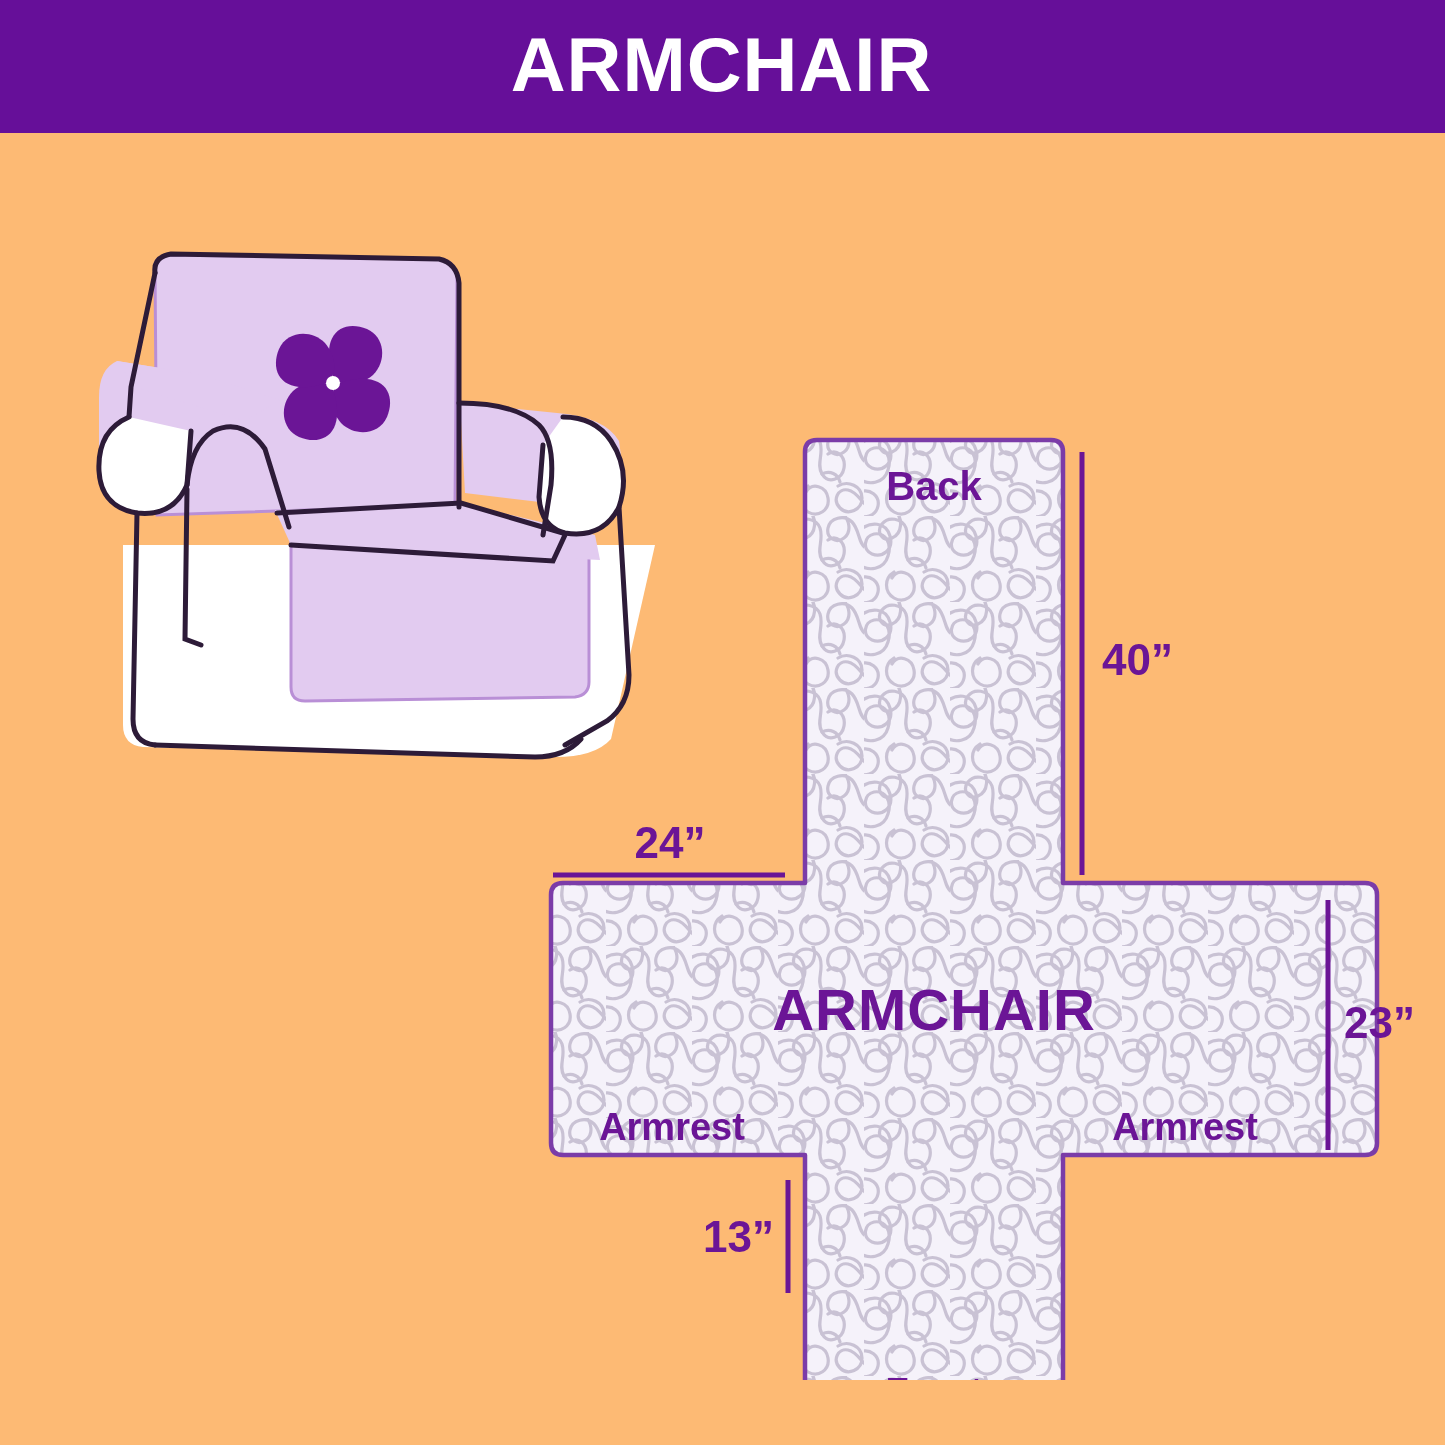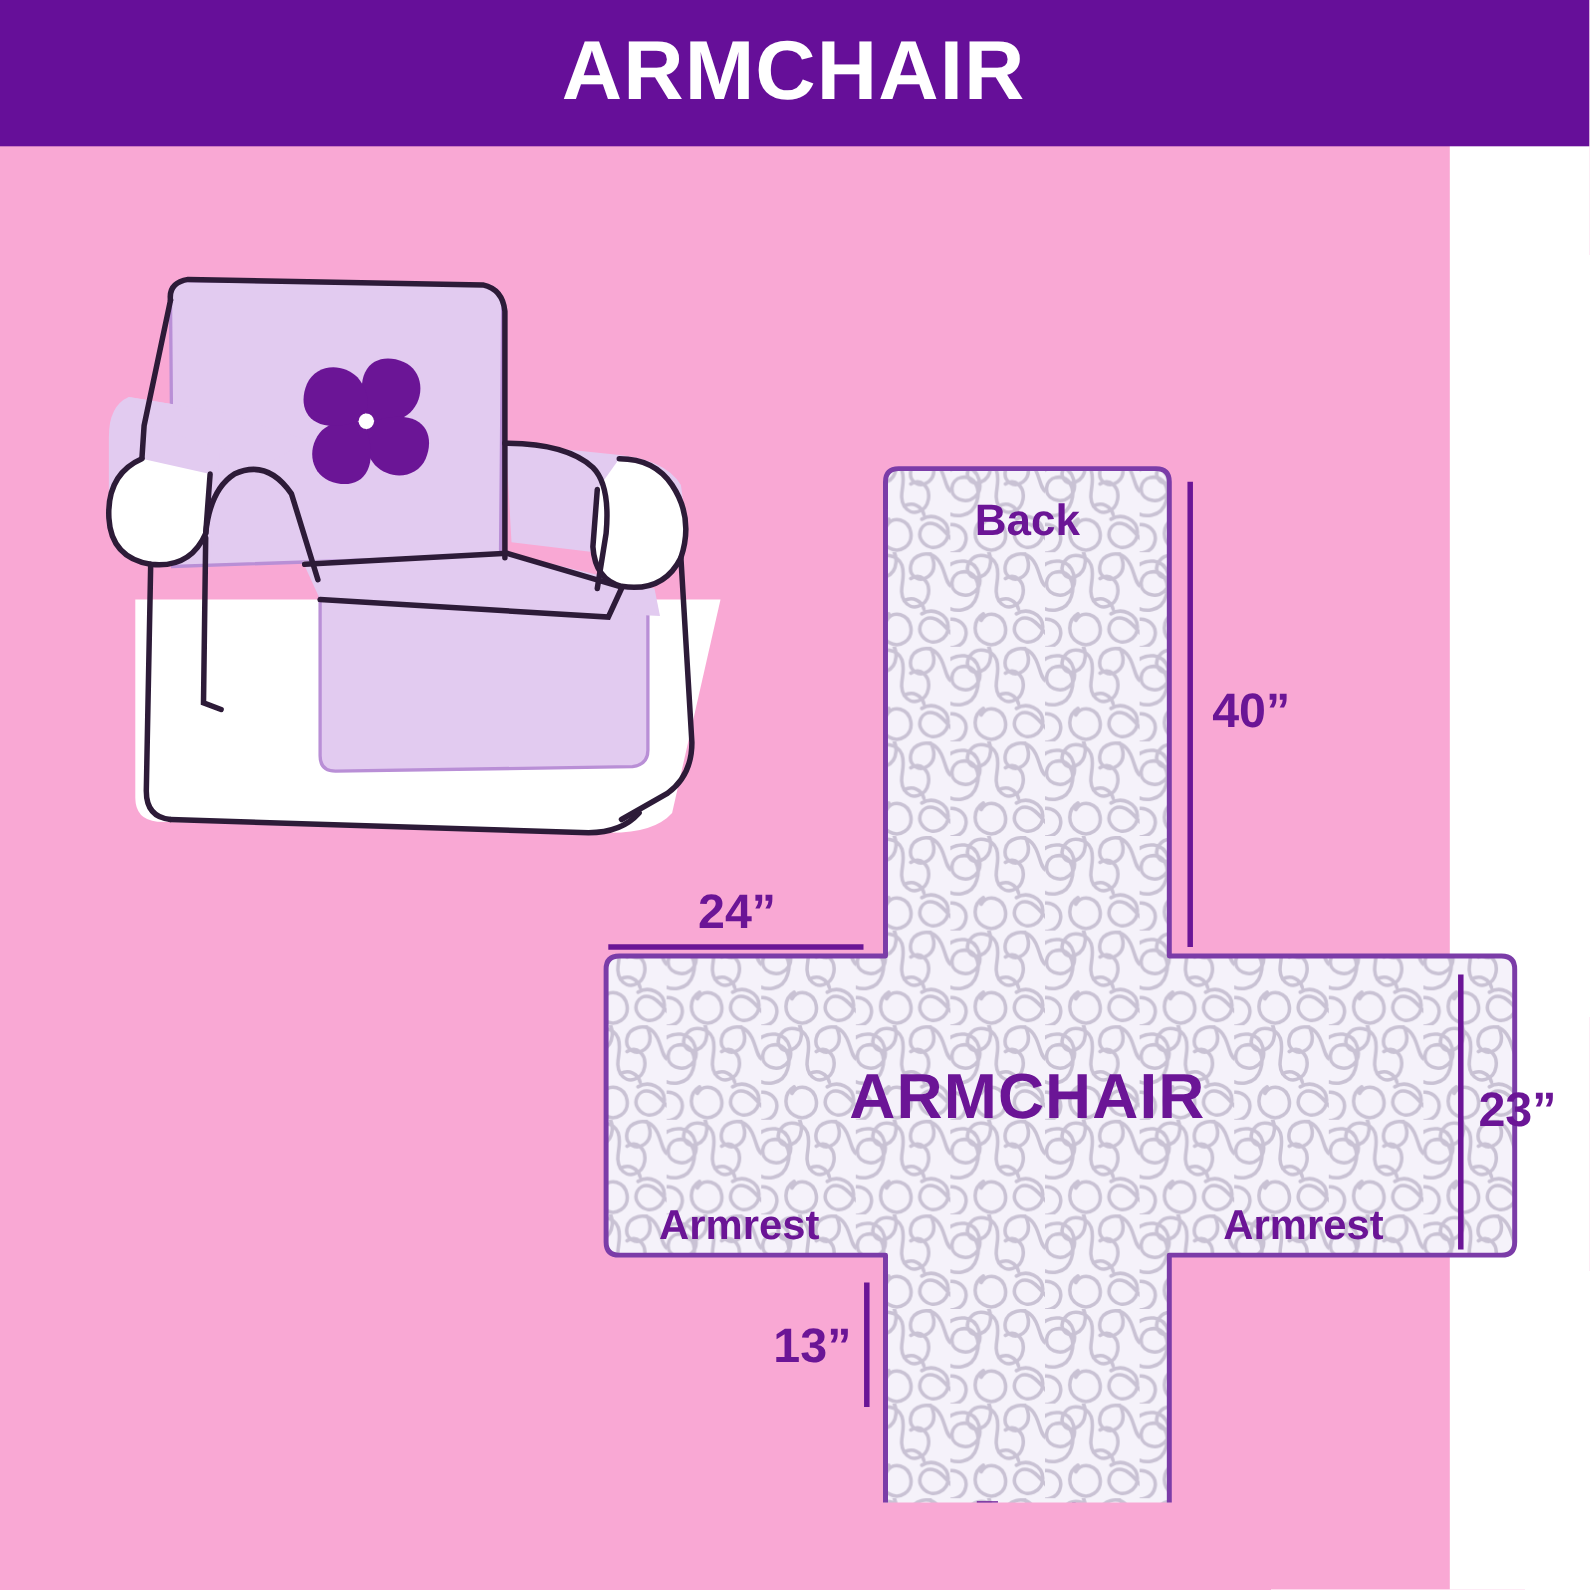--- a/index.html
+++ b/index.html
@@ -10,23 +10,23 @@
   body {
     width: 1445px;
     height: 1445px;
     font-family: "Liberation Sans", sans-serif;
     overflow: hidden;
     position: relative;
   }
 
   #page {
     position: relative;
-    width: 1318px;
+    width: 1445px;
     height: 1445px;
-    background: #f9a8d4;
+    background: #fdba74;
   }
 
   
   #header-banner {
     position: absolute;
     left: 0;
     top: 0;
     width: 1445px;
     height: 133px;
     background: #660f99;
@@ -50,21 +50,21 @@
     left: 95px;
     top: 245px;
     width: 620px;
     height: 525px;
   }
 
   
   #cover-diagram {
     position: absolute;
     left: 520px;
-    top: 416px;
+    top: 430px;
     width: 900px;
     height: 950px;
   }
 
   .svg-full { display: block; width: 100%; height: 100%; }
 
   .dim-text {
     font-family: "Liberation Sans", sans-serif;
     font-weight: bold;
     fill: #6b1596;

